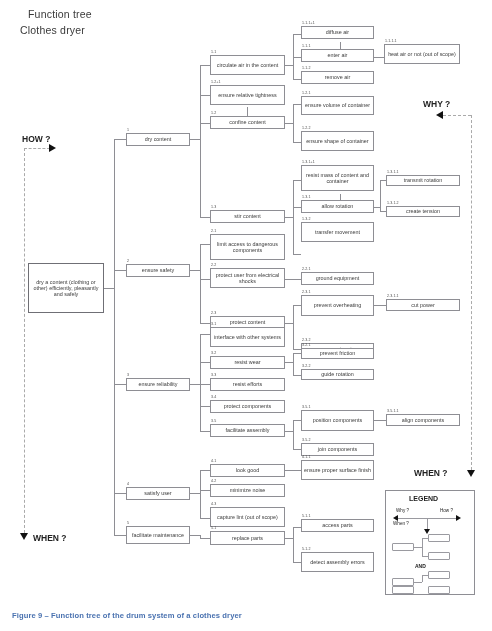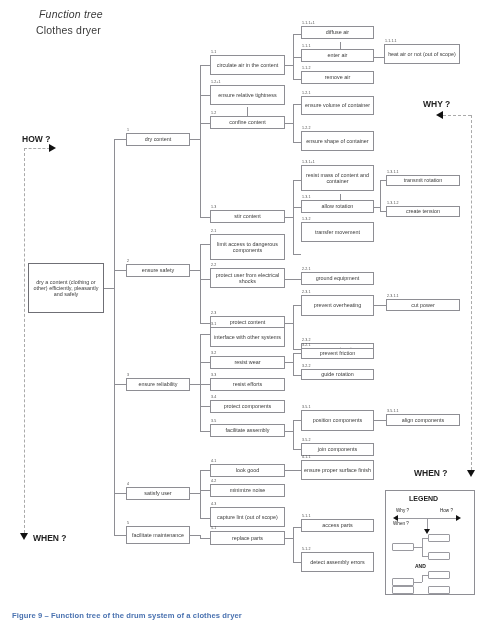--- a/index.html
+++ b/index.html
@@ -81,22 +81,22 @@
   .caption{
     position:absolute;font-size:7.6px;font-weight:bold;color:#4a72b0;
     white-space:nowrap;letter-spacing:.1px;
   }
 </style>
 </head>
 <body>
 
 <div id="stage">
 
-  <div class="doc-title" style="left:39px;top:8px;font-style:italic;">Function tree</div>
-  <div class="doc-title" style="left:36px;top:24px;text-align:right;">Clothes dryer</div>
+  <div class="doc-title" style="left:28px;top:8px;">Function tree</div>
+  <div class="doc-title" style="left:20px;top:24px;text-align:right;">Clothes dryer</div>
 
   <div class="dash-v" style="left:24px;top:148px;height:385px;"></div>
   <div class="dash-h" style="left:24px;top:148px;width:26px;"></div>
   <div class="tri tri-r" style="left:49px;top:144px;"></div>
   <div class="dirlabel" style="left:22px;top:134px;">HOW ?</div>
   <div class="tri tri-d" style="left:20px;top:533px;"></div>
   <div class="dirlabel" style="left:33px;top:533px;">WHEN ?</div>
 
   <div class="dash-v" style="left:471px;top:115px;height:355px;"></div>
   <div class="dash-h" style="left:443px;top:115px;width:28px;"></div>

